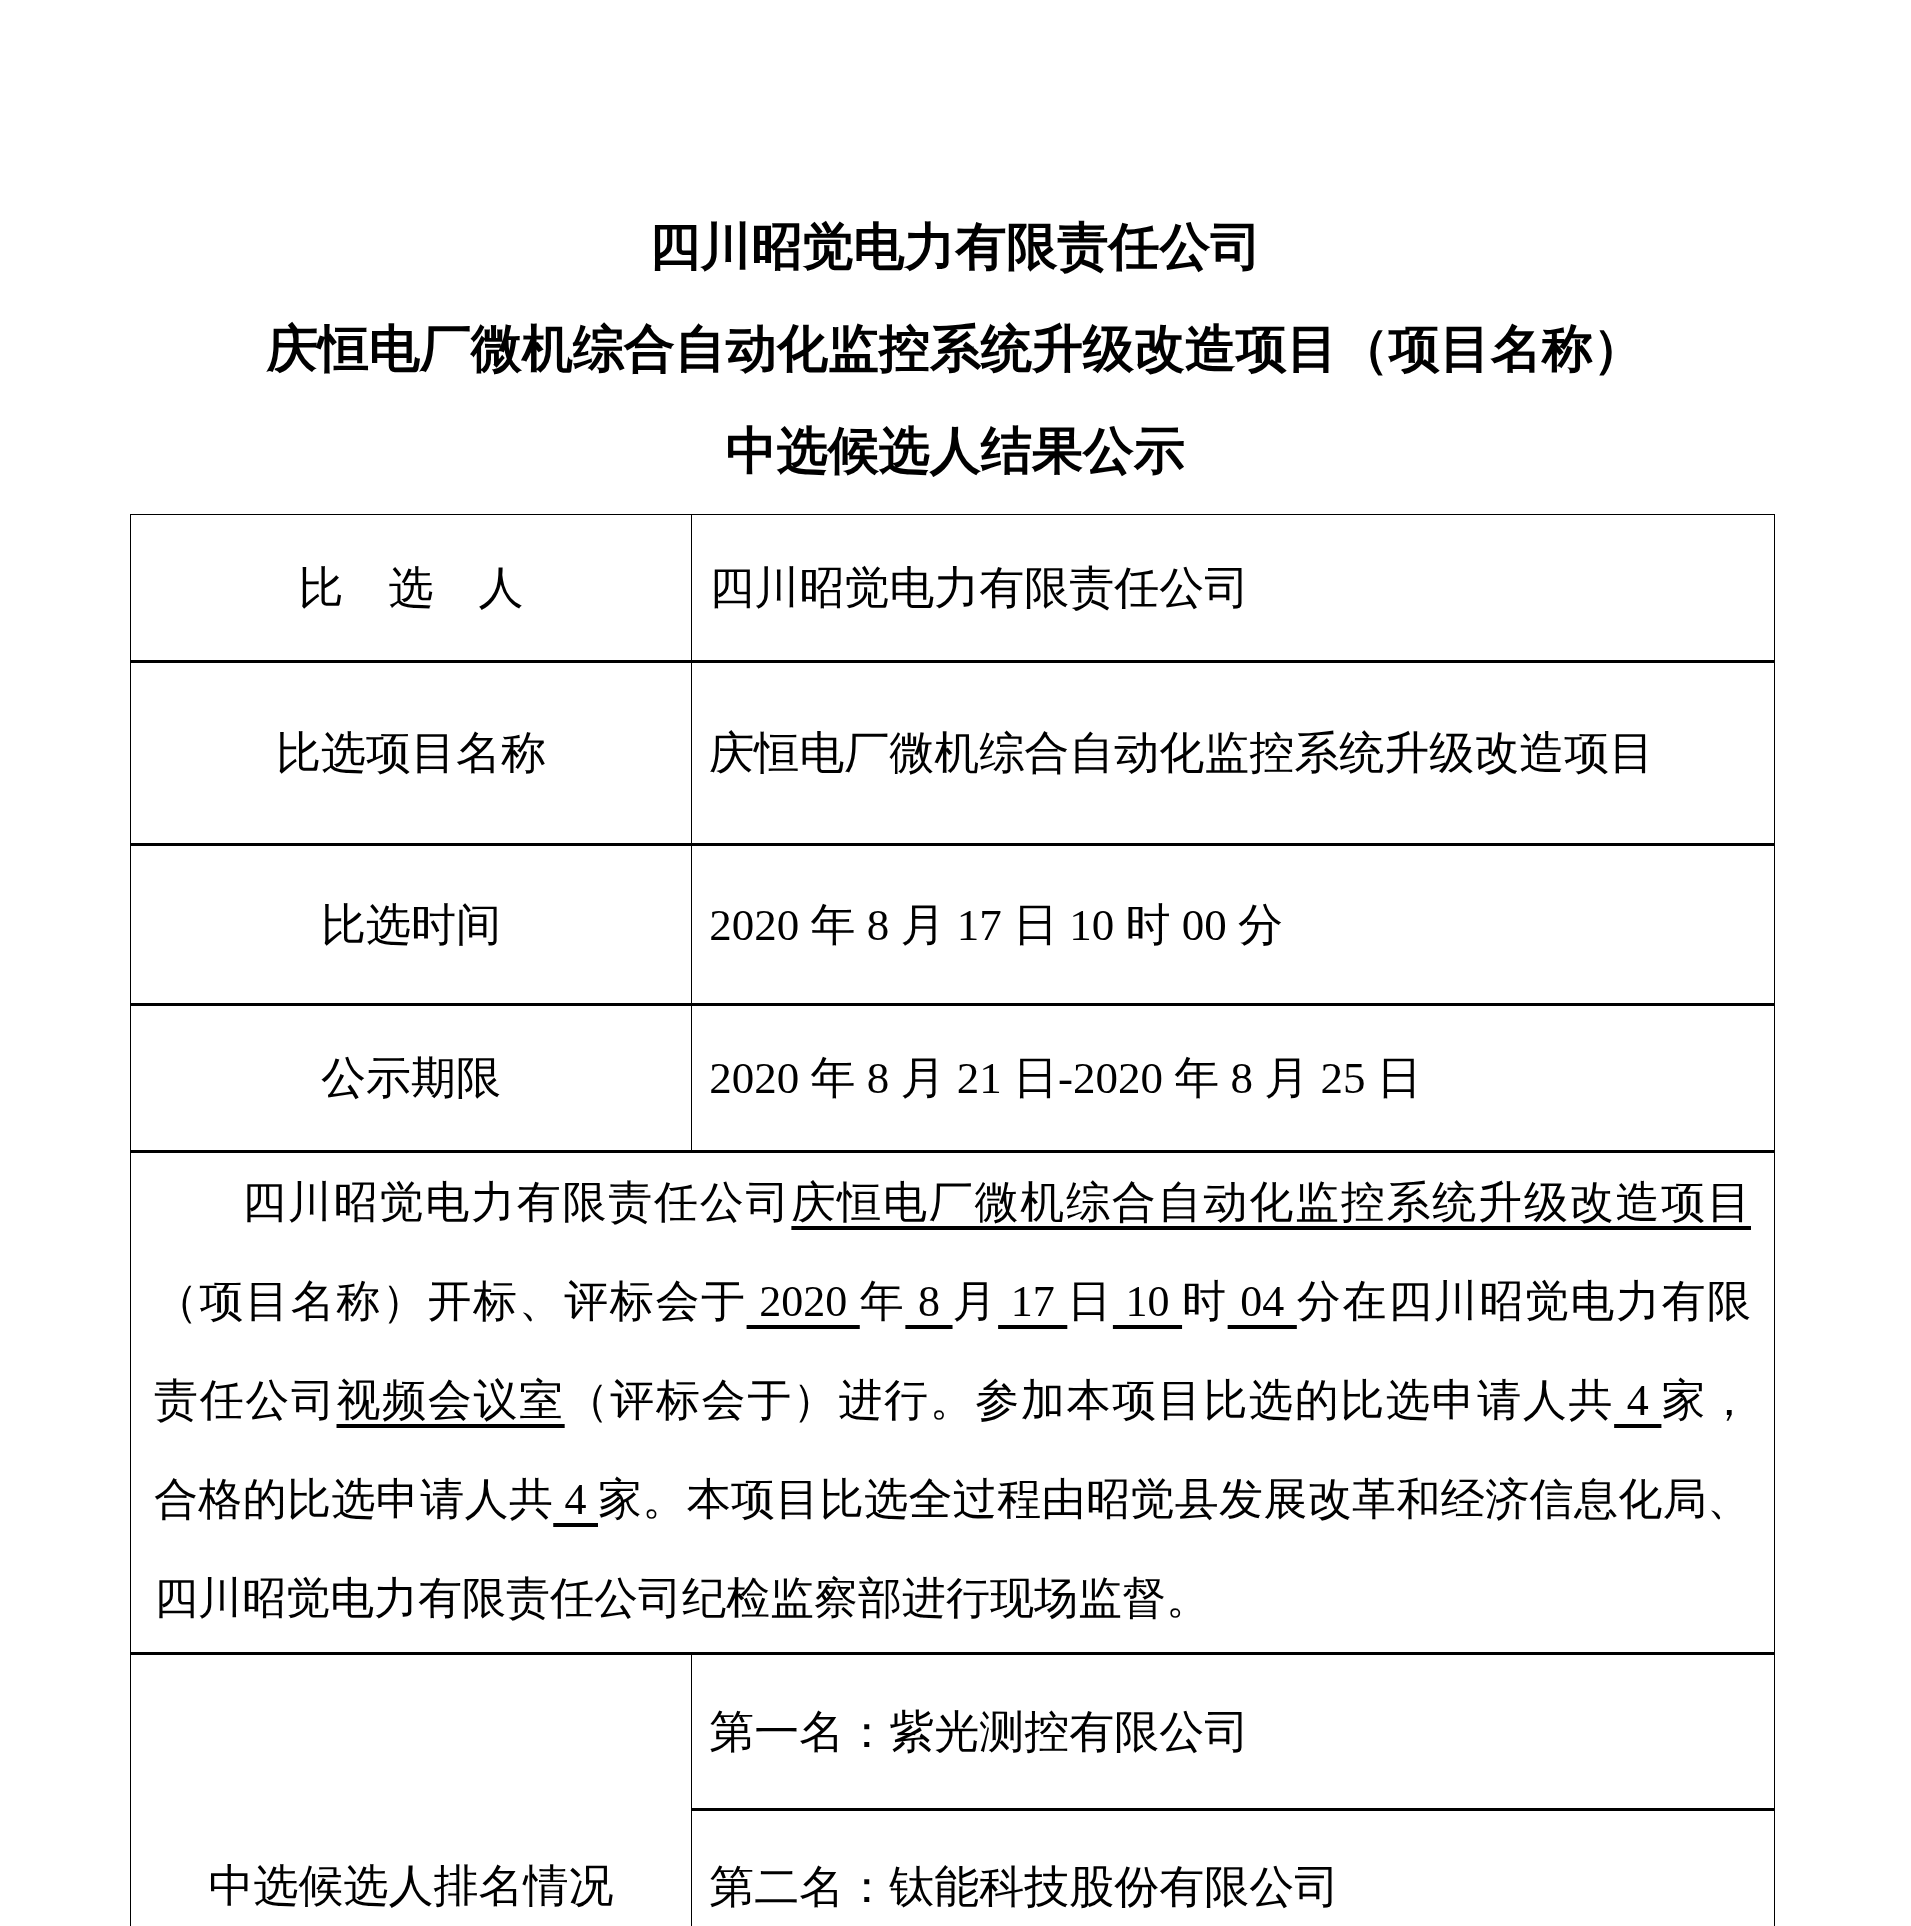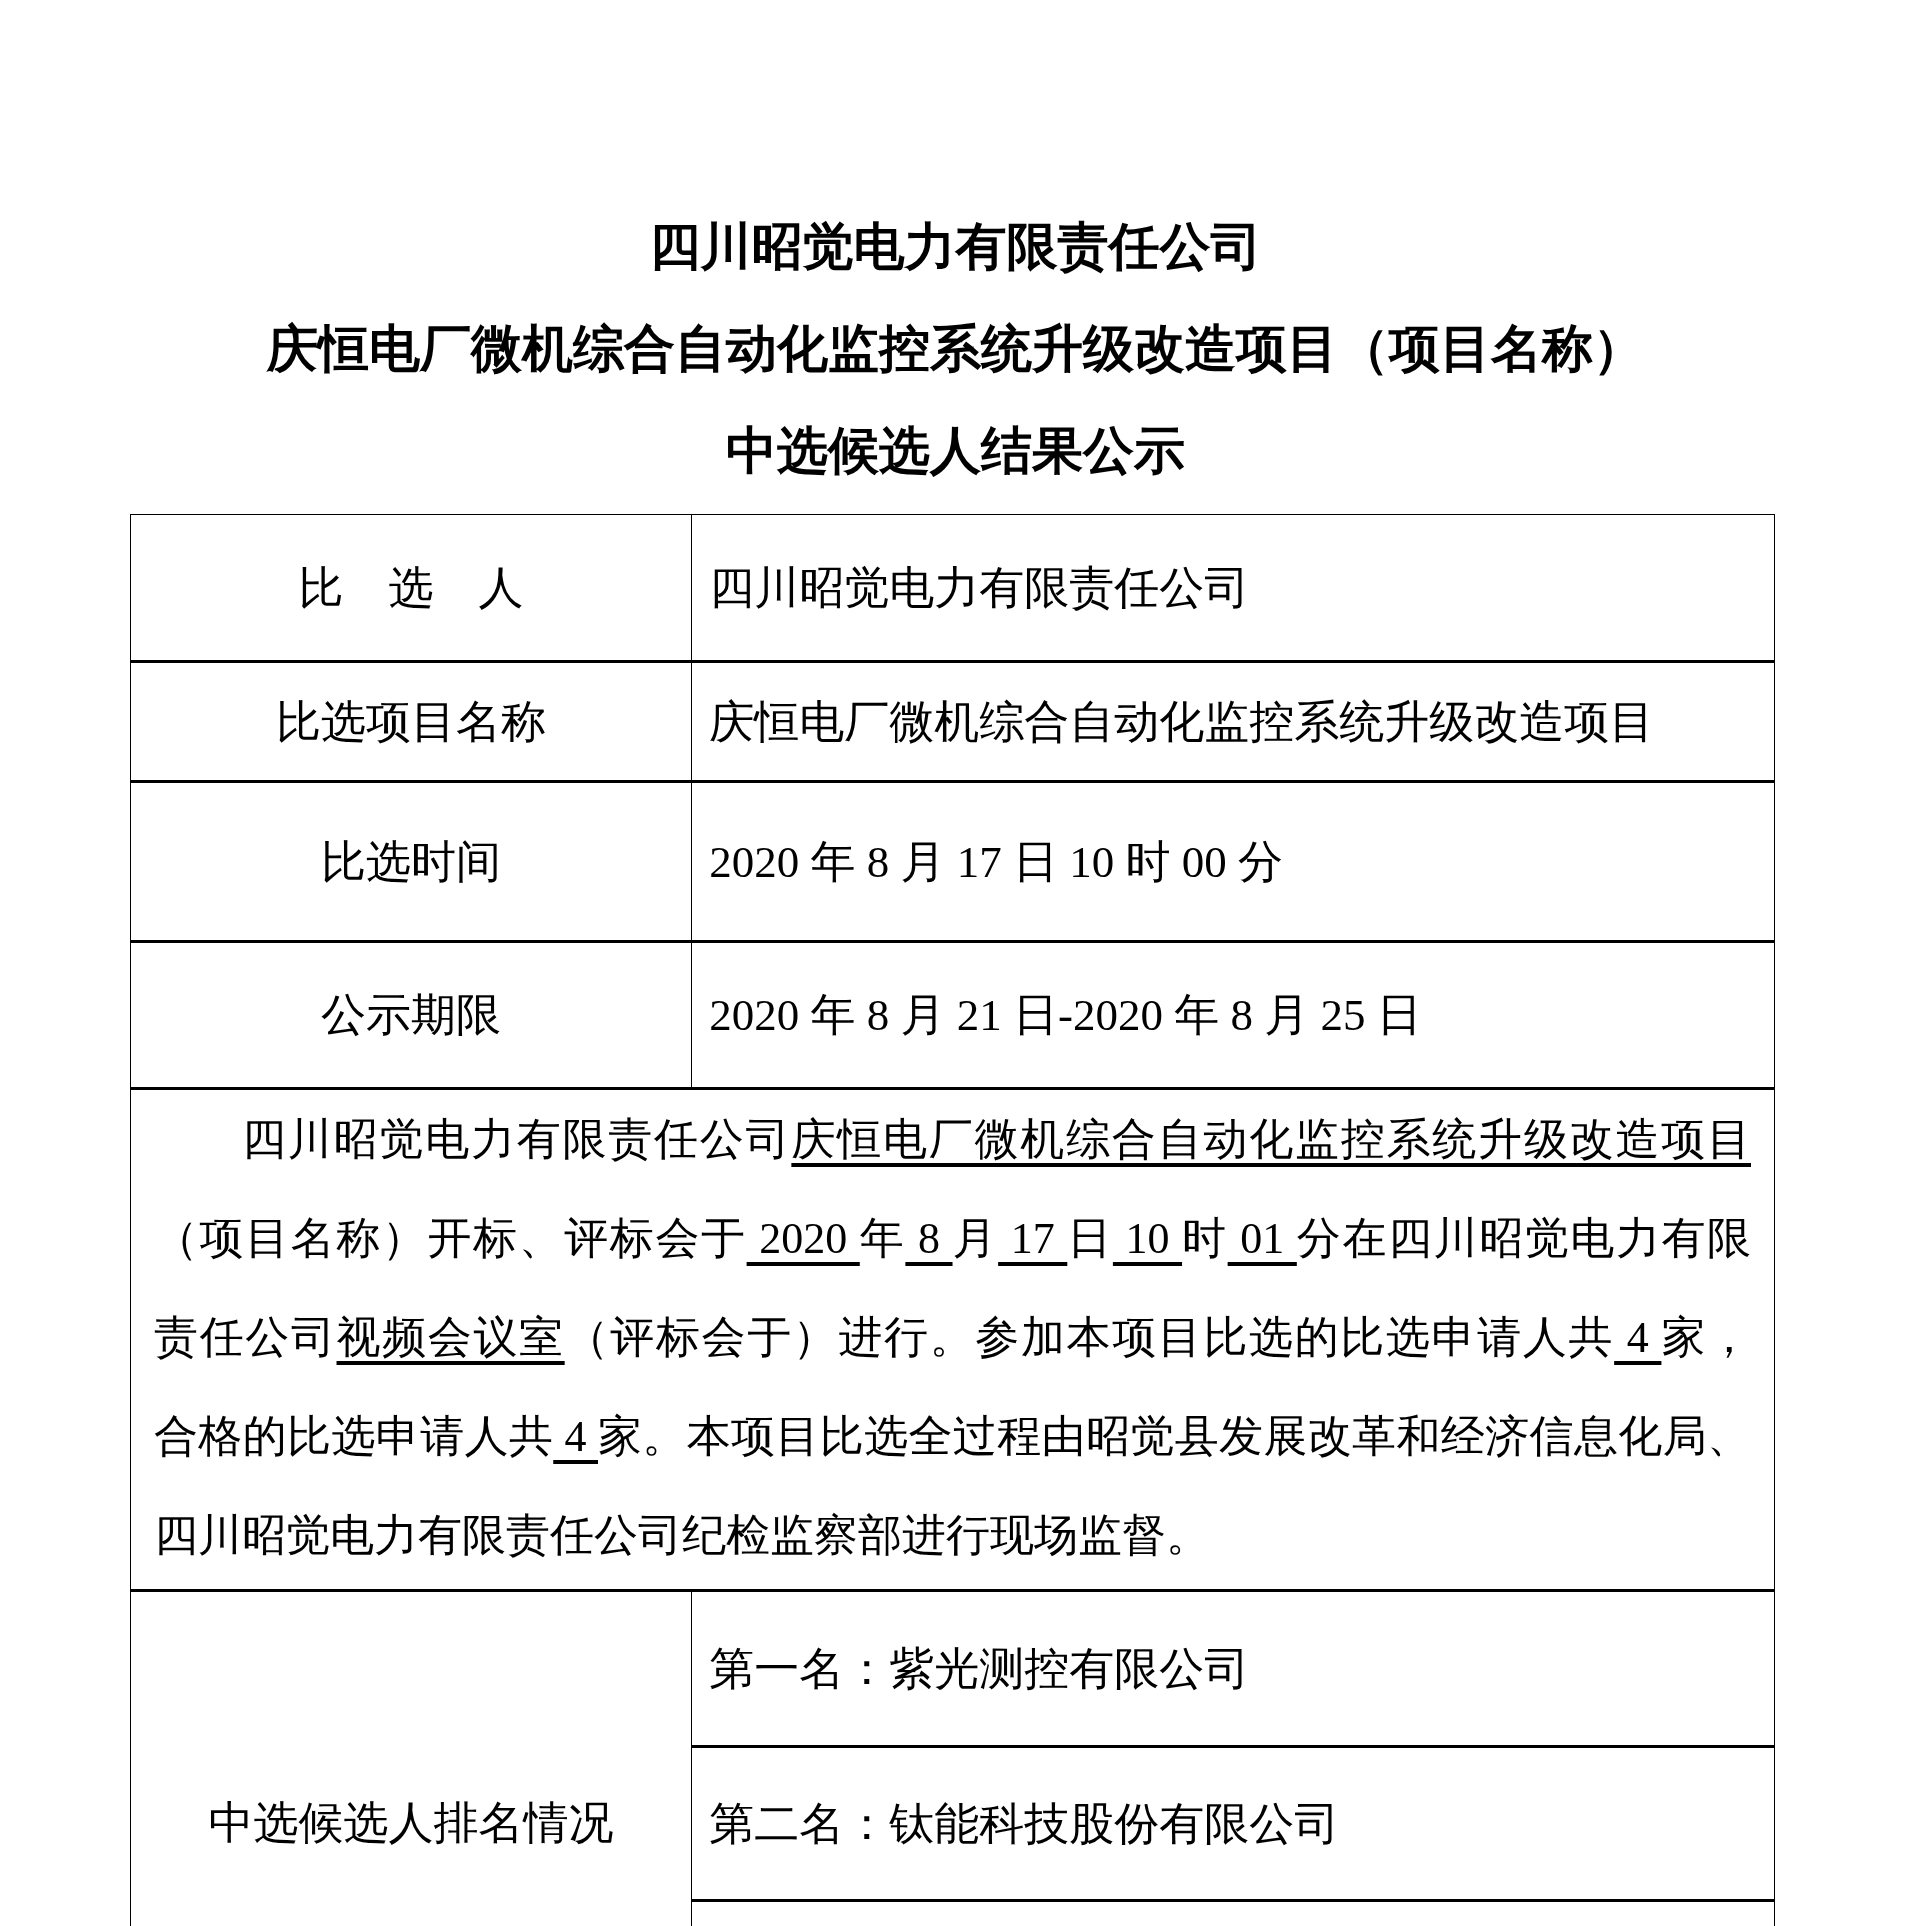--- a/index.html
+++ b/index.html
@@ -85,38 +85,38 @@
     <div class="title-line">中选候选人结果公示</div>
   </div>
 
   <div class="table">
 
     <div class="trow" style="height:145px">
       <div class="lab">比　选　人</div>
       <div class="val">四川昭觉电力有限责任公司</div>
     </div>
 
-    <div class="trow sep" style="height:120px">
+    <div class="trow sep" style="height:183px">
       <div class="lab">比选项目名称</div>
       <div class="val">庆恒电厂微机综合自动化监控系统升级改造项目</div>
     </div>
 
     <div class="trow sep" style="height:160px">
       <div class="lab">比选时间</div>
       <div class="val">2020 年 8 月 17 日 10 时 00 分</div>
     </div>
 
     <div class="trow sep" style="height:147px">
       <div class="lab">公示期限</div>
       <div class="val">2020 年 8 月 21 日-2020 年 8 月 25 日</div>
     </div>
 
     <div class="para" style="height:502px">
       <div class="nline first"><span>四川昭觉电力有限责任公司</span><span class="u">庆恒电厂微机综合自动化监控系统升级改造项目</span></div>
-      <div class="nline"><span>（项目名称）开标、评标会于</span><span class="u"> 2020 </span><span>年</span><span class="u"> 8 </span><span>月</span><span class="u"> 17 </span><span>日</span><span class="u"> 10 </span><span>时</span><span class="u"> 01 </span><span>分在四川昭觉电力有限</span></div>
+      <div class="nline"><span>（项目名称）开标、评标会于</span><span class="u"> 2020 </span><span>年</span><span class="u"> 8 </span><span>月</span><span class="u"> 17 </span><span>日</span><span class="u"> 10 </span><span>时</span><span class="u"> 04 </span><span>分在四川昭觉电力有限</span></div>
       <div class="nline"><span>责任公司</span><span class="u">视频会议室</span><span>（评标会于）进行。参加本项目比选的比选申请人共</span><span class="u"> 4 </span><span>家，</span></div>
       <div class="nline"><span>合格的比选申请人共</span><span class="u"> 4 </span><span>家。本项目比选全过程由昭觉县发展改革和经济信息化局、</span></div>
       <div class="nline last"><span>四川昭觉电力有限责任公司纪检监察部进行现场监督。</span></div>
     </div>
 
     <div class="rank-grid">
       <div class="rank-label">中选候选人排名情况</div>
       <div class="rank-item">第一名：紫光测控有限公司</div>
       <div class="rank-item sep">第二名：钛能科技股份有限公司</div>
       <div class="rank-item sep">第三名：重庆新世纪电气有限公司</div>

